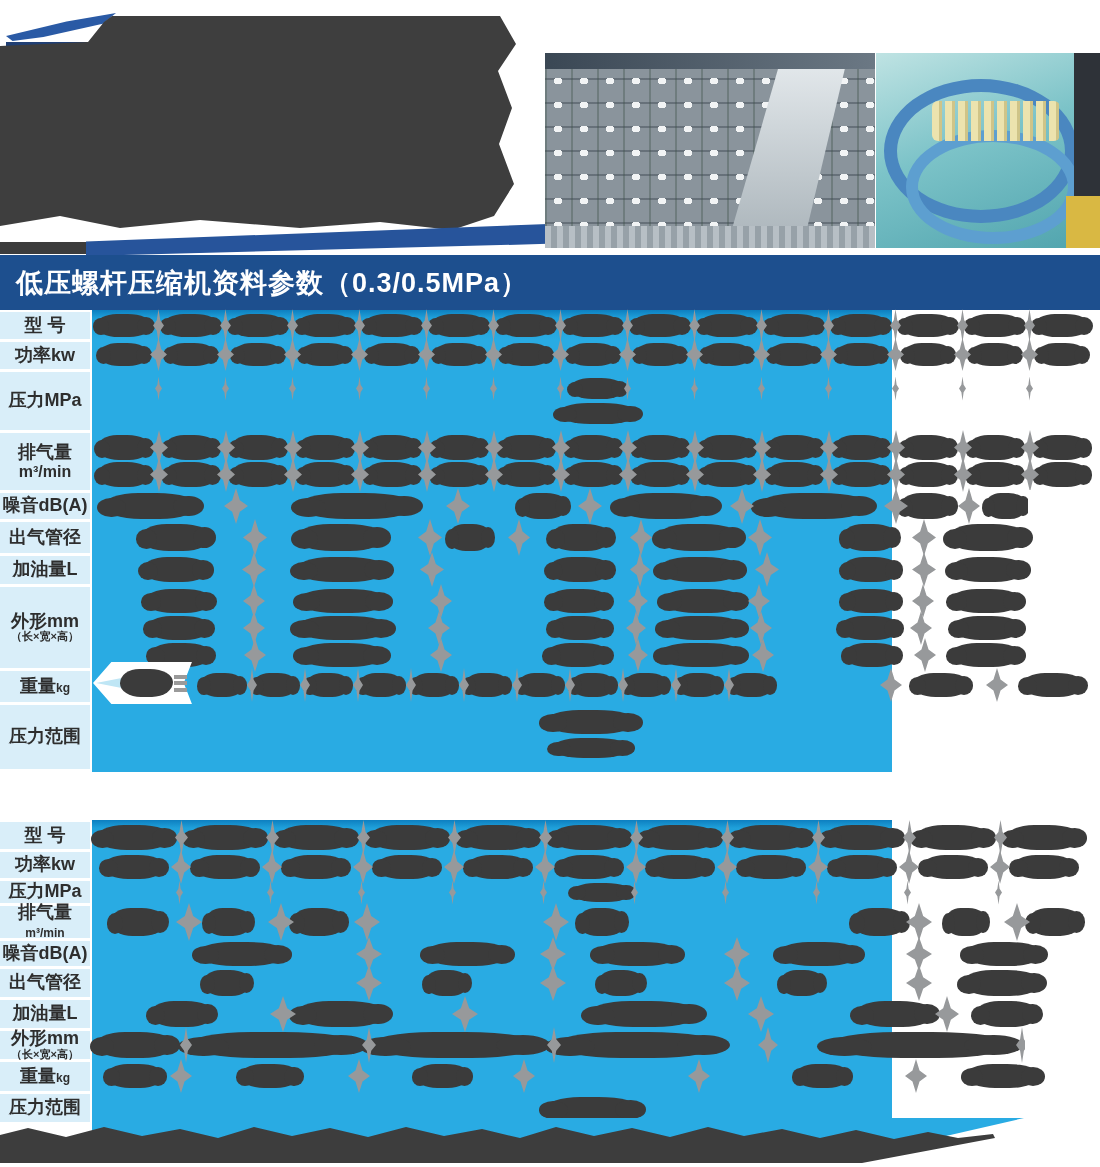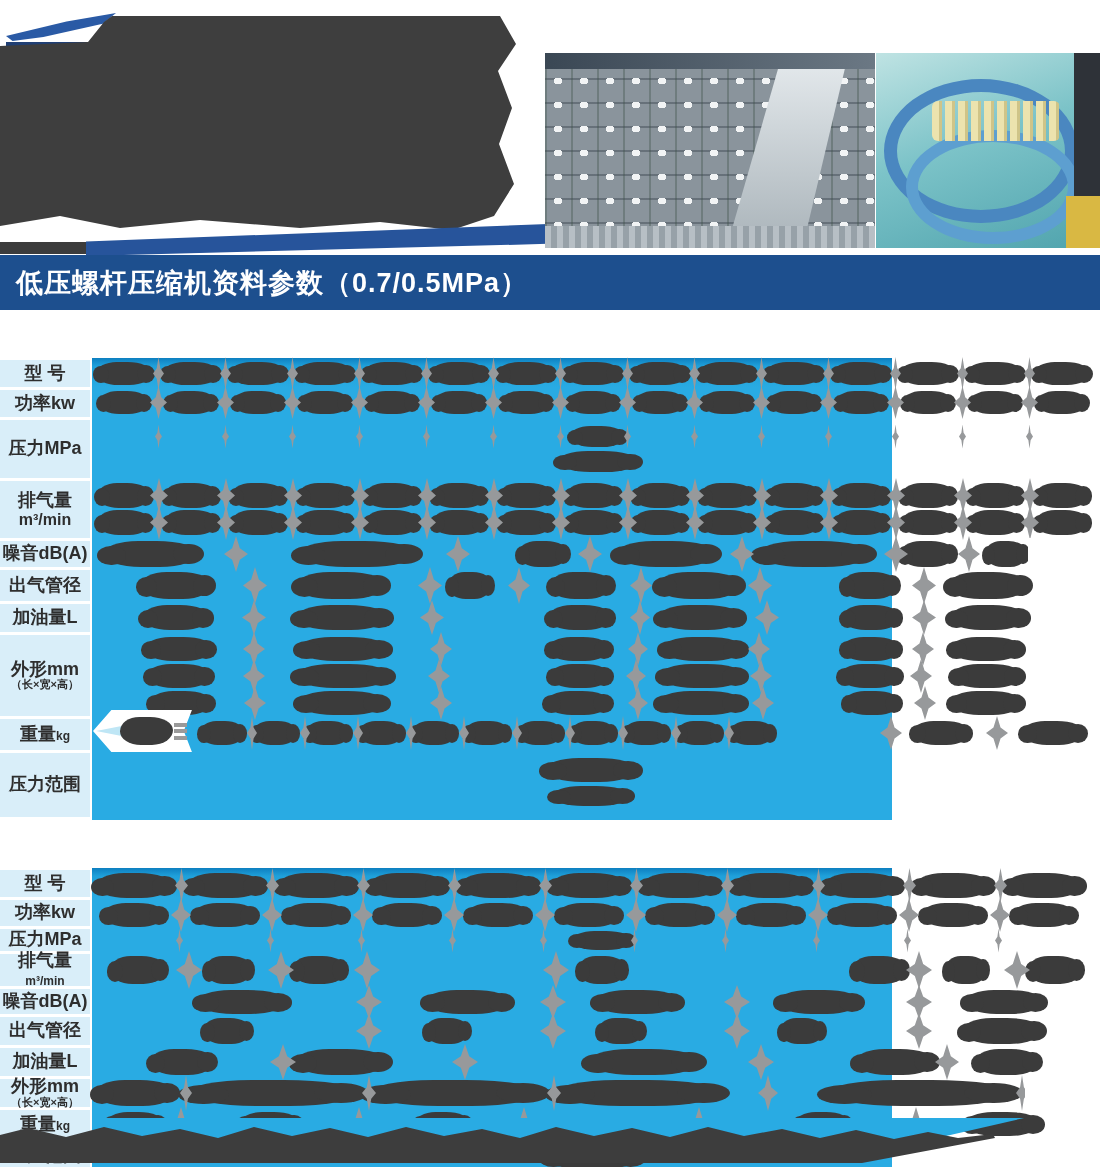--- a/index.html
+++ b/index.html
@@ -33,21 +33,21 @@
   .pr-ring1{position:absolute;left:8px;top:26px;width:168px;height:118px;border:13px solid #4a87c0;border-radius:50%;}
   .pr-ring2{position:absolute;left:30px;bottom:4px;width:150px;height:90px;border:12px solid #5d9fd0;border-radius:50%;}
   .pr-bottles{position:absolute;left:56px;top:48px;width:128px;height:40px;border-radius:6px;
      background:repeating-linear-gradient(90deg,#ece3ae 0 7px,#cfc488 7px 10px,rgba(0,0,0,0) 10px 13px);}
   .pr-machine{position:absolute;right:0;top:0;width:26px;height:100%;background:#2e3238;}
   .pr-yellow{position:absolute;right:0;bottom:0;width:34px;height:52px;background:#d9b843;}
   
   .banner{position:absolute;left:0;width:1100px;background:#1d4f8e;color:#fff;font-weight:bold;
      font-size:27px;display:flex;align-items:center;padding-left:16px;box-sizing:border-box;letter-spacing:1px;}
   
-  .tbl{position:absolute;left:0;width:892px;margin-top:48px;}
+  .tbl{position:absolute;left:0;width:892px;}
   .data-bg{position:absolute;left:92px;right:0;top:0;bottom:0;
      background:linear-gradient(180deg,#0d7fc0 0,#1fa0da 8px,#29abe3 30px);}
   .lcell{position:absolute;left:0;width:90px;background:#d9eef9;color:#2e2e2e;
      display:flex;flex-direction:column;align-items:center;justify-content:center;
      font-weight:bold;font-size:18px;line-height:1.08;text-align:center;}
   .lcell .sm{font-size:12px;font-weight:bold;}
   .blob{position:absolute;background:#3b3b3b;border-radius:46% 54% 50% 50%/62% 58% 66% 60%;}
   .blob::before,.blob::after{content:"";position:absolute;background:inherit;border-radius:50%;}
   .blob::before{left:-6%;top:18%;width:30%;height:74%;}
   .blob::after{right:-6%;top:12%;width:32%;height:78%;}
@@ -93,21 +93,21 @@
     <div class="photo photo-right">
       <div class="pr-ring1"></div>
       <div class="pr-ring2"></div>
       <div class="pr-bottles"></div>
       <div class="pr-machine"></div>
       <div class="pr-yellow"></div>
     </div>
   </div>
 
   <div class="banner" style="top:255px;height:55px;">
-      <span>低压螺杆压缩机资料参数（0.7/0.5MPa）</span>
+      <span>低压螺杆压缩机资料参数（0.3/0.5MPa）</span>
     </div>
 
   <div class="tbl" style="top: 310px; height: 462px;">
       <div class="data-bg"></div>
       <div class="lcell" style="top: 2px; height: 27px;">
         <span>型 号</span>
       </div>
       <div class="lcell" style="top: 32px; height: 27px;">
         <span>功率kw</span>
       </div>

